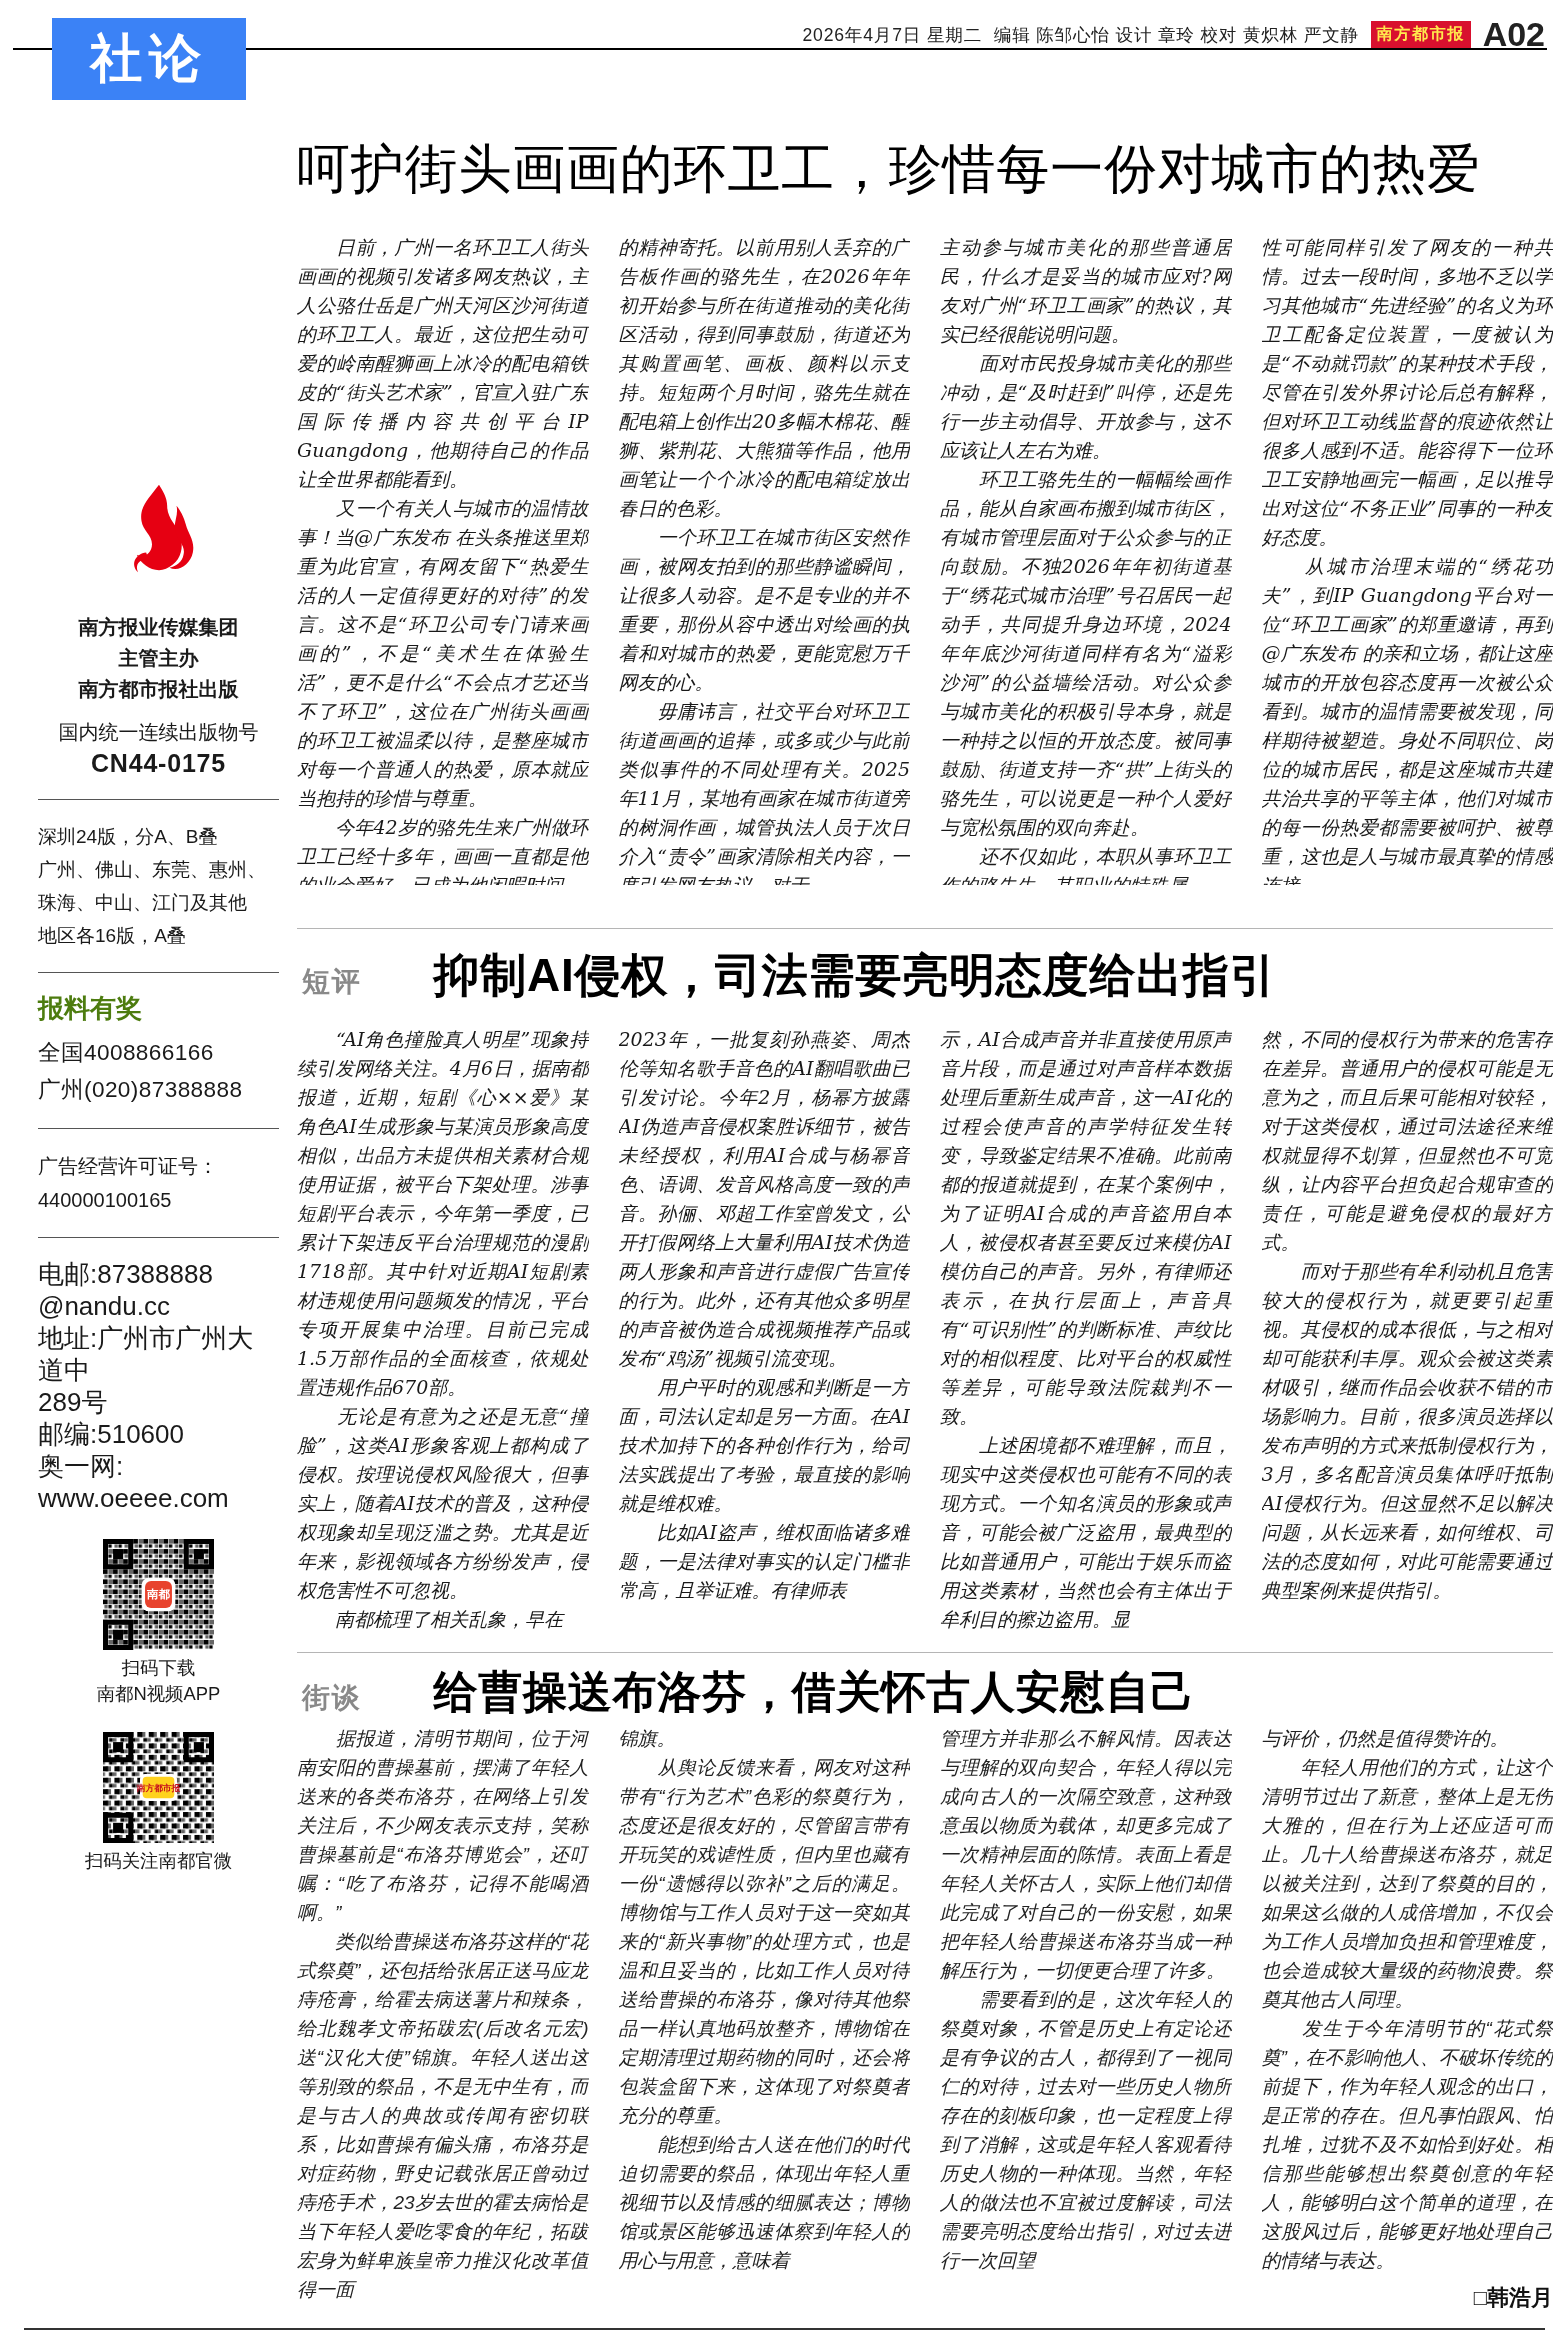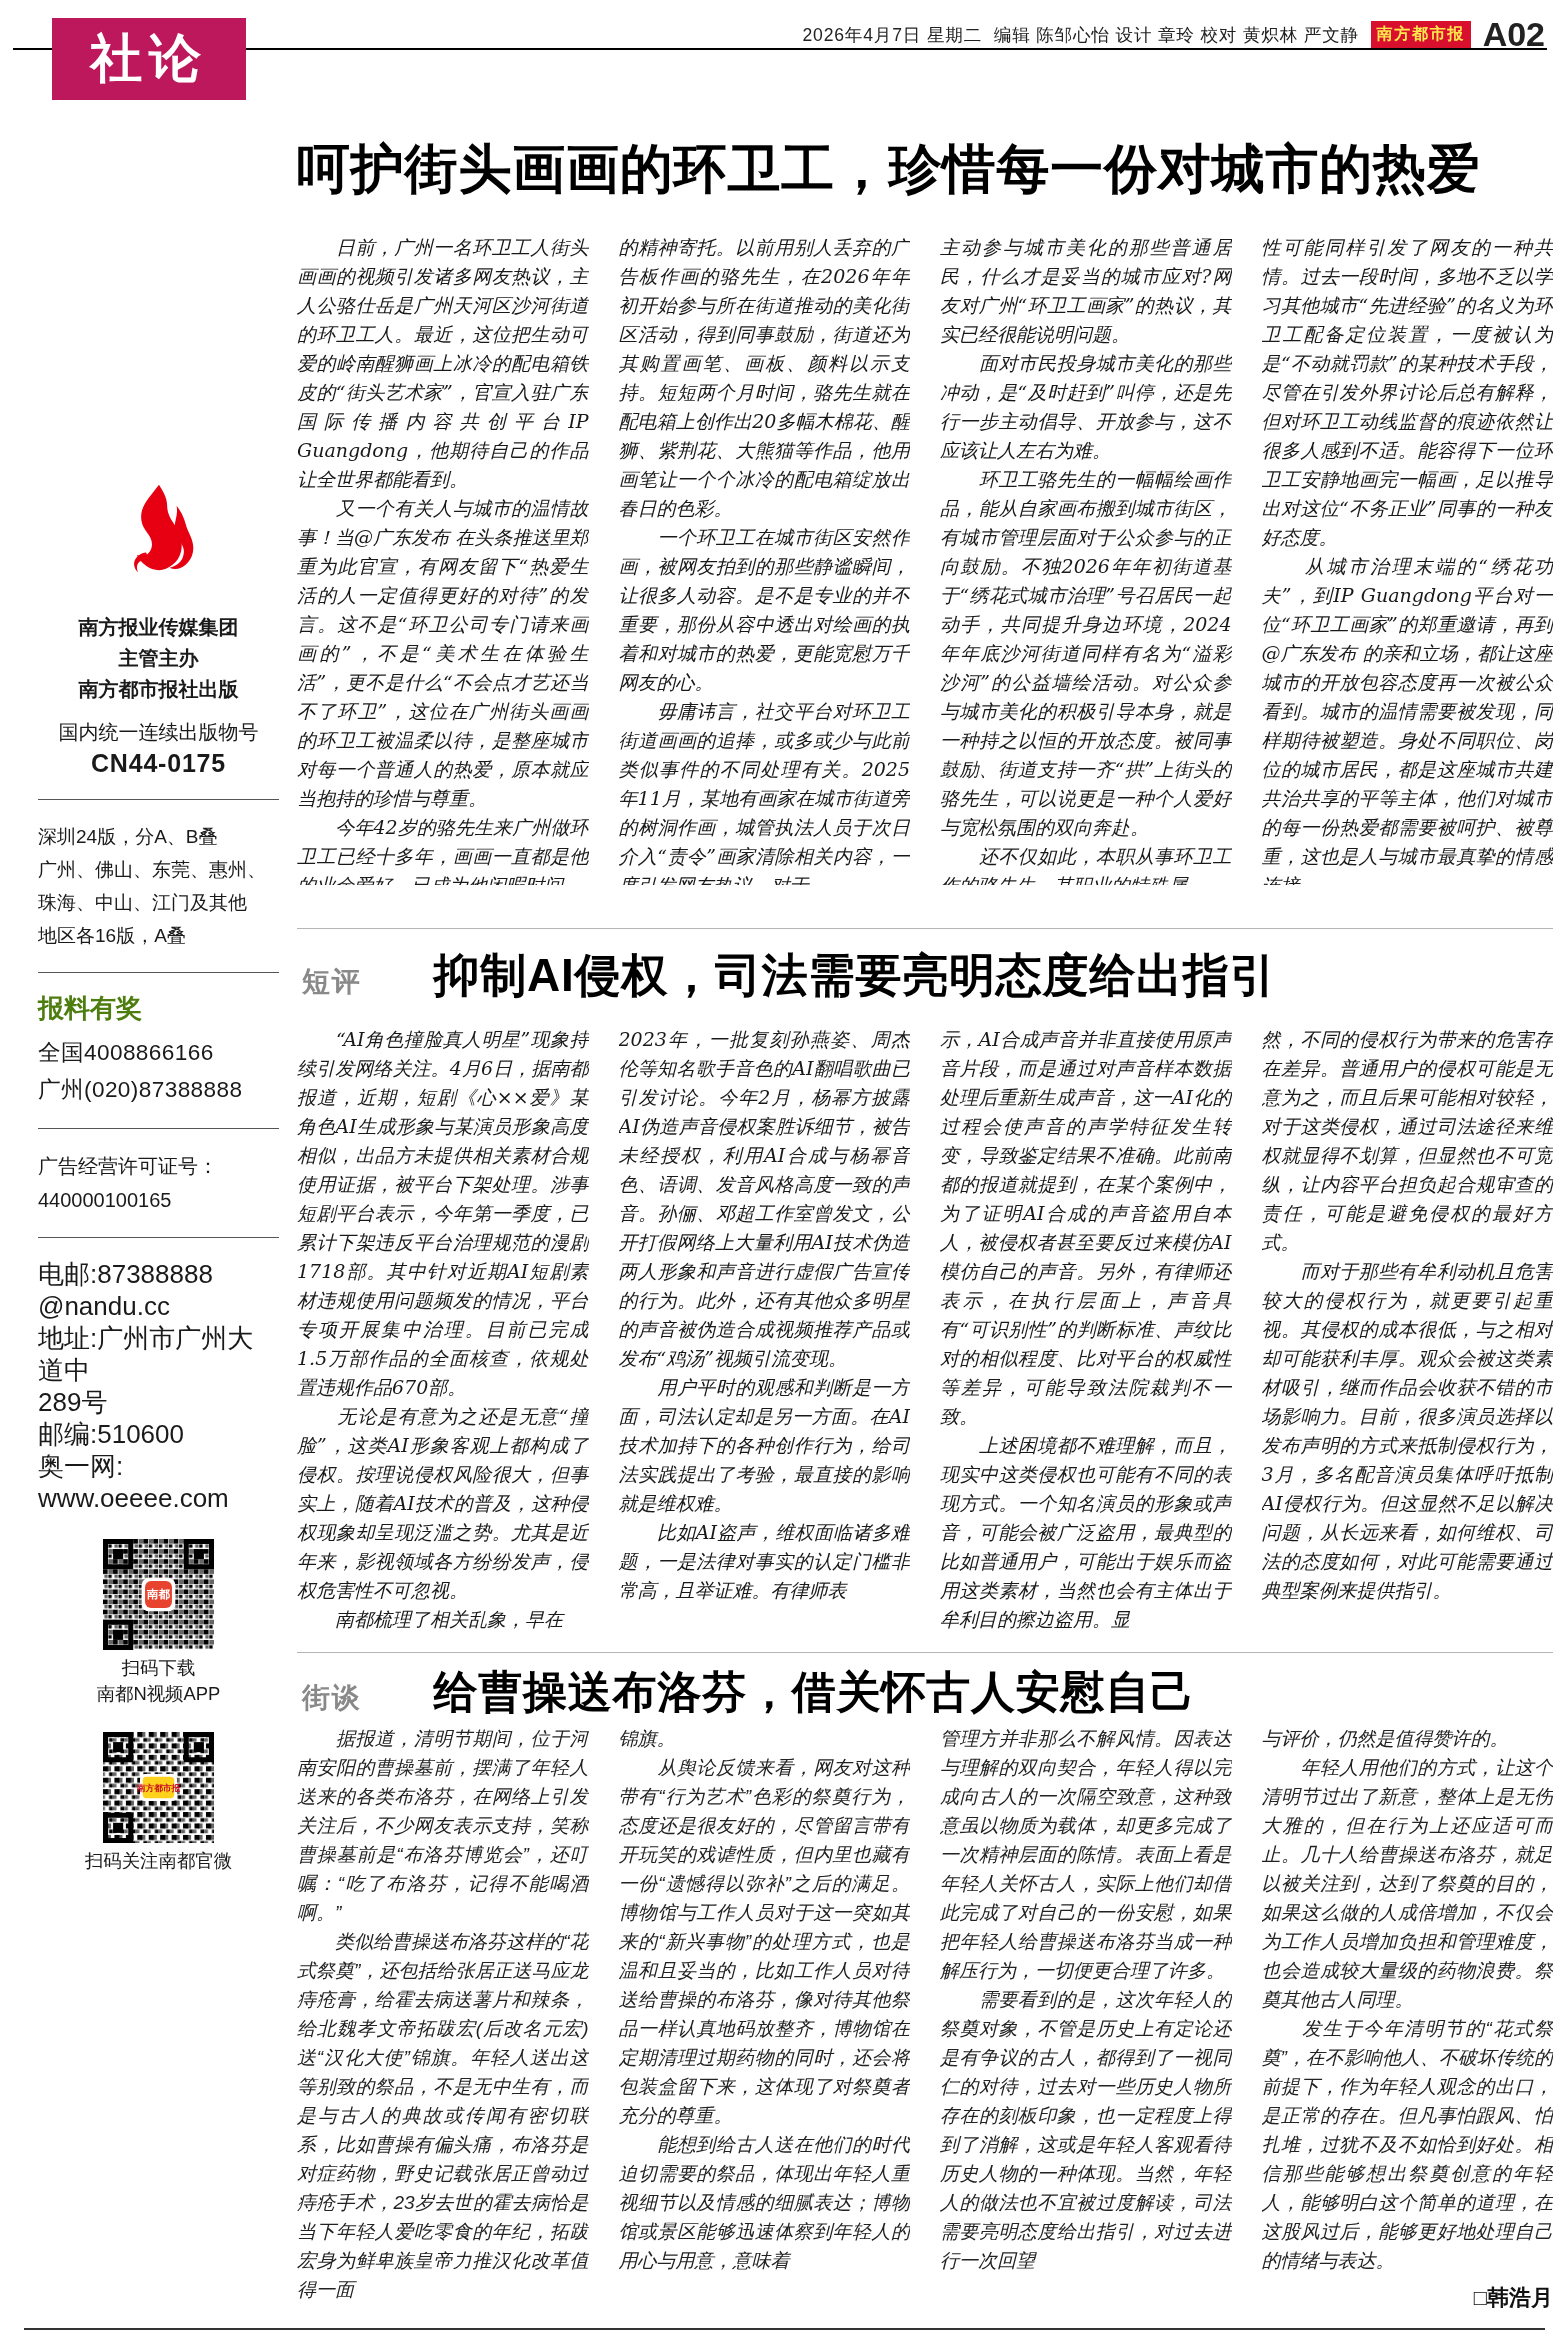--- a/index.html
+++ b/index.html
@@ -2,21 +2,21 @@
 <html style="font-size:13.4px"><head>
 <meta charset="utf-8">
 <style>
   * { margin:0; padding:0; box-sizing:border-box; }
   html,body { background:#e8e8e8; }
   .page { position:relative; width:1560px; height:2342px; background:#ffffff;
           font-family:"Liberation Sans","DejaVu Sans",sans-serif; color:#111; overflow:hidden; }
 
   
   .top-rule { position:absolute; left:13.4px; right:13.4px; top:48px; height:1.7px; background:#000; }
-  .badge { position:absolute; left:52px; top:18.4px; width:194px; height:82px; background:#be185d;
+  .badge { position:absolute; left:52px; top:18.4px; width:194px; height:82px; background:#3b82f6;
            color:#fff; display:flex; align-items:center; justify-content:center;
            font-size:52px; font-weight:900; letter-spacing:6.7px; }
   .hmeta { position:absolute; right:15px; top:15px; display:flex; align-items:center; gap:11.7px;
            font-size:17.6px; color:#222; }
   .hmeta .dateline { letter-spacing:0.8px; }
   .chip { background:#d8102e; color:#ffe94d; font-weight:900; font-size:16px;
           padding:3.4px 5.9px; letter-spacing:1.7px; }
   .pageno { font-size:34px; font-weight:900; }
 
   
@@ -31,21 +31,21 @@
   .tipoff { color:#4d7c0f; font-weight:700; font-size:26px; margin-bottom:11.7px; }
   .phones { font-size:22.6px; line-height:37px; white-space:pre-wrap; letter-spacing:0.4px; }
   .license { font-size:20px; line-height:34px; white-space:pre-wrap; }
   .contact { font-size:26px; line-height:32px; white-space:pre-wrap; }
   .qr-wrap { text-align:center; margin-top:25px; }
   .qr { width:111px; height:111px; display:block; margin:0 auto 5px; }
   .qr-cap { font-size:18.4px; line-height:26px; white-space:pre-wrap; }
 
   
   .a1-title { position:absolute; left:297px; top:134px; width:1261px;
-              font-size:53px; font-weight:700; letter-spacing:0.8px; white-space:nowrap; color:#000; }
+              font-size:53px; font-weight:400; letter-spacing:0.8px; white-space:nowrap; color:#000; }
   .sec-rule { position:absolute; left:297px; width:1256px; height:0.8px; background:#b5b5b5; }
   .sec-head { position:absolute; left:302px; display:flex; align-items:baseline; gap:72px; }
   .sec-label { font-size:28px; color:#898989; font-weight:700; letter-spacing:1.7px; }
   .sec-title { font-size:46px; font-weight:900; letter-spacing:0.8px; color:#000; white-space:nowrap; }
   .cols { position:absolute; left:297px; width:1256px; display:flex; gap:30px; }
   .col { flex:1; overflow:hidden; }
   .coltext { text-align:justify; white-space:pre-wrap; font-size:19px; line-height:29px; color:#191919;font-style:italic; }
   .serif .coltext { font-family:"DejaVu Serif","Liberation Serif",serif; }
   .sansb .coltext { font-family:"Liberation Sans","DejaVu Sans",sans-serif; font-size:19px; line-height:29px; color:#222; }
   .byline { text-align:right; font-weight:700; font-size:22px; margin-top:8.4px;

